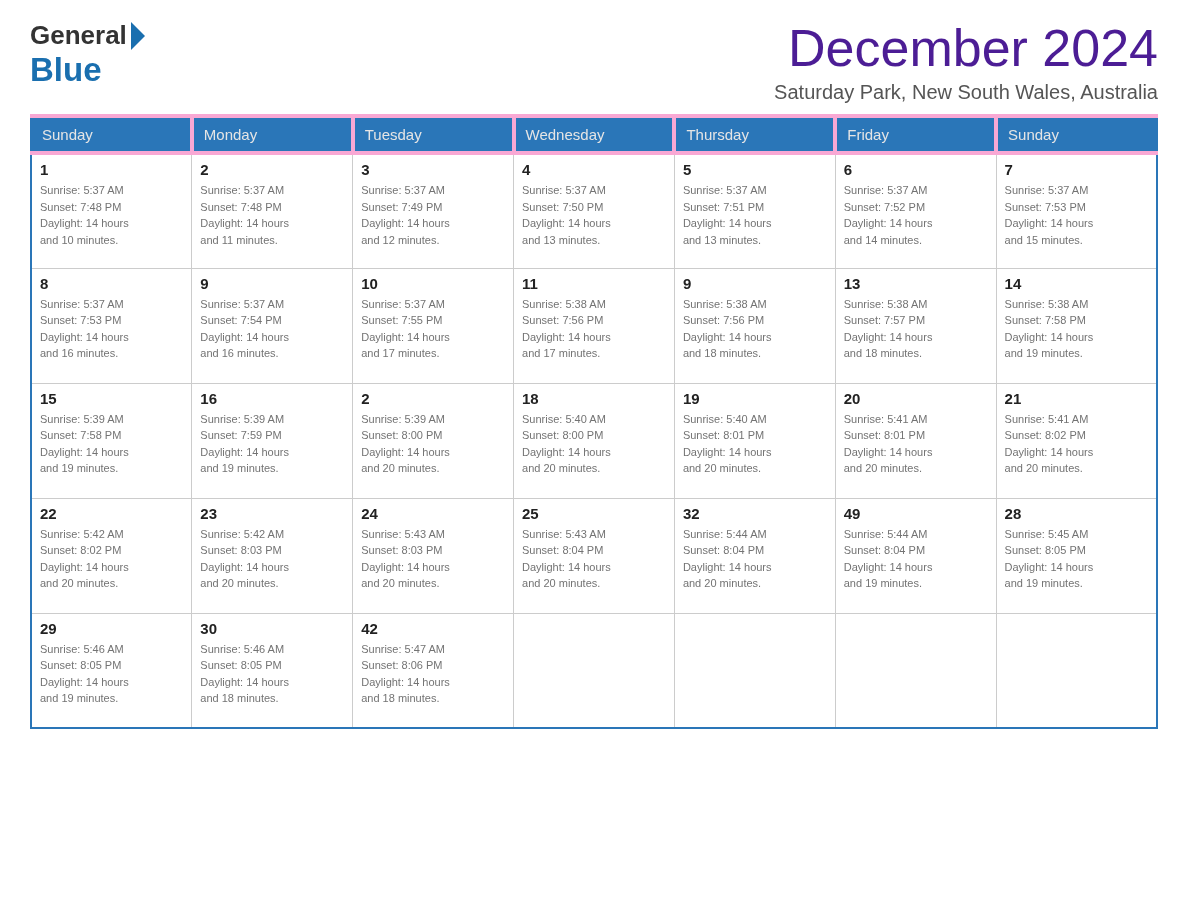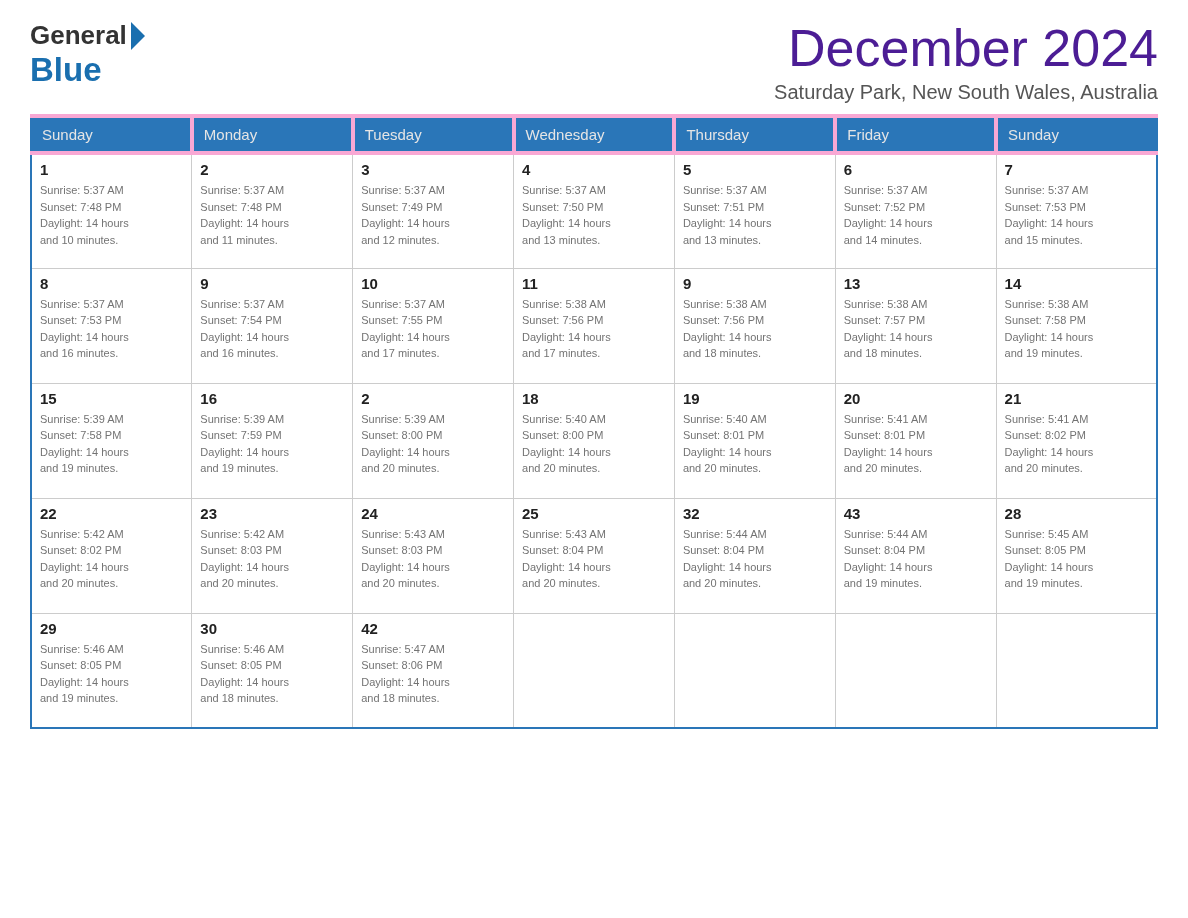--- a/index.html
+++ b/index.html
@@ -235,21 +235,21 @@
       </td>
         <td>
         <span class="day-number">25</span>
         <span class="day-info">Sunrise: 5:43 AM<br>Sunset: 8:04 PM<br>Daylight: 14 hours <br>and 20 minutes.</span>
       </td>
         <td>
         <span class="day-number">32</span>
         <span class="day-info">Sunrise: 5:44 AM<br>Sunset: 8:04 PM<br>Daylight: 14 hours <br>and 20 minutes.</span>
       </td>
         <td>
-        <span class="day-number">43</span>
+        <span class="day-number">49</span>
         <span class="day-info">Sunrise: 5:44 AM<br>Sunset: 8:04 PM<br>Daylight: 14 hours <br>and 19 minutes.</span>
       </td>
         <td>
         <span class="day-number">28</span>
         <span class="day-info">Sunrise: 5:45 AM<br>Sunset: 8:05 PM<br>Daylight: 14 hours <br>and 19 minutes.</span>
       </td>
       </tr>
       <tr>
         <td>
         <span class="day-number">29</span>

